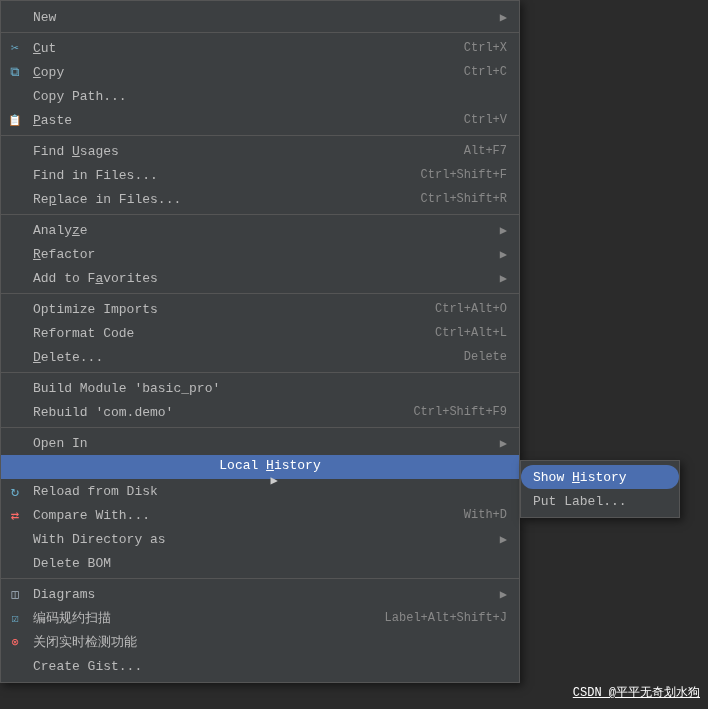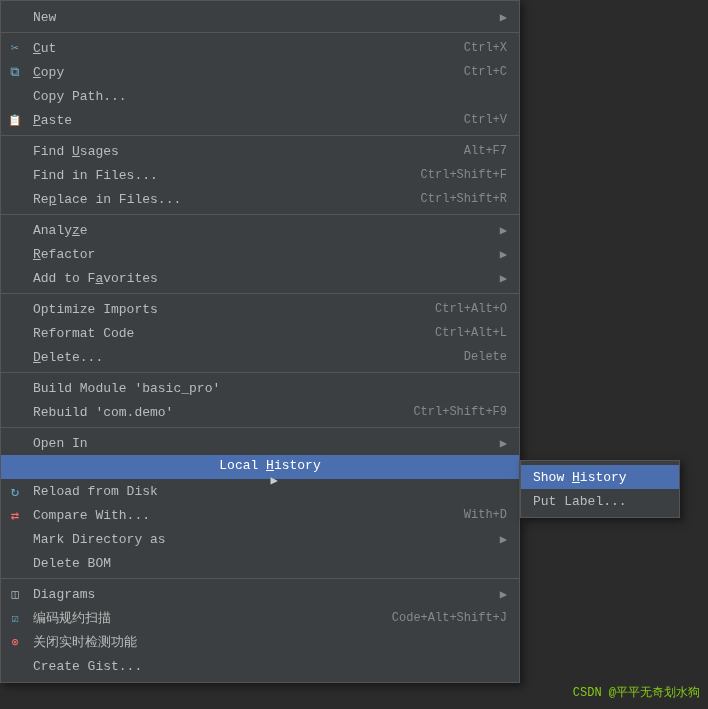--- a/index.html
+++ b/index.html
@@ -111,29 +111,31 @@
       align-items: center;
       padding: 3px 12px 3px 12px;
       height: 24px;
       cursor: pointer;
       white-space: nowrap;
     }
 
     .submenu-item.highlighted {
       background: #4b6eaf;
       color: #ffffff;
+      border-radius: 12px;
     }
 
     
     .watermark {
       position: absolute;
       bottom: 8px;
       right: 8px;
       font-size: 12px;
-      color: #84cc16;
+      color: #ffffff;
+      text-decoration: underline;
     }
   </style>
 </head>
 <body>
 
 <div class="context-menu">
 
   <div class="menu-item">
     <span class="menu-item-label">New</span>
     <span class="menu-item-arrow">▶</span>
@@ -236,39 +238,39 @@
     <span class="menu-item-label">Reload from Disk</span>
   </div>
 
   <div class="menu-item">
     <span class="menu-item-icon icon-compare" style="font-size:14px; color: #ff6b68;">⇄</span>
     <span class="menu-item-label">Compare With...</span>
     <span class="menu-item-shortcut">With+D</span>
   </div>
 
   <div class="menu-item">
-    <span class="menu-item-label">Mark Directory as</span>
+    <span class="menu-item-label">With Directory as</span>
     <span class="menu-item-arrow">▶</span>
   </div>
 
   <div class="menu-item">
     <span class="menu-item-label">Delete BOM</span>
   </div>
   <div class="menu-separator"></div>
 
   <div class="menu-item">
     <span class="menu-item-icon" style="color:#a9b7c6; font-size:12px;">◫</span>
     <span class="menu-item-label">Diagrams</span>
     <span class="menu-item-arrow">▶</span>
   </div>
 
   <div class="menu-item">
     <span class="menu-item-icon" style="color:#6aadca; font-size:12px;">☑</span>
     <span class="menu-item-label">编码规约扫描</span>
-    <span class="menu-item-shortcut">Code+Alt+Shift+J</span>
+    <span class="menu-item-shortcut">Label+Alt+Shift+J</span>
   </div>
 
   <div class="menu-item">
     <span class="menu-item-icon" style="color:#ff6b68; font-size:12px;">⊗</span>
     <span class="menu-item-label">关闭实时检测功能</span>
   </div>
 
   <div class="menu-item">
     <span class="menu-item-label">Create Gist...</span>
   </div>

